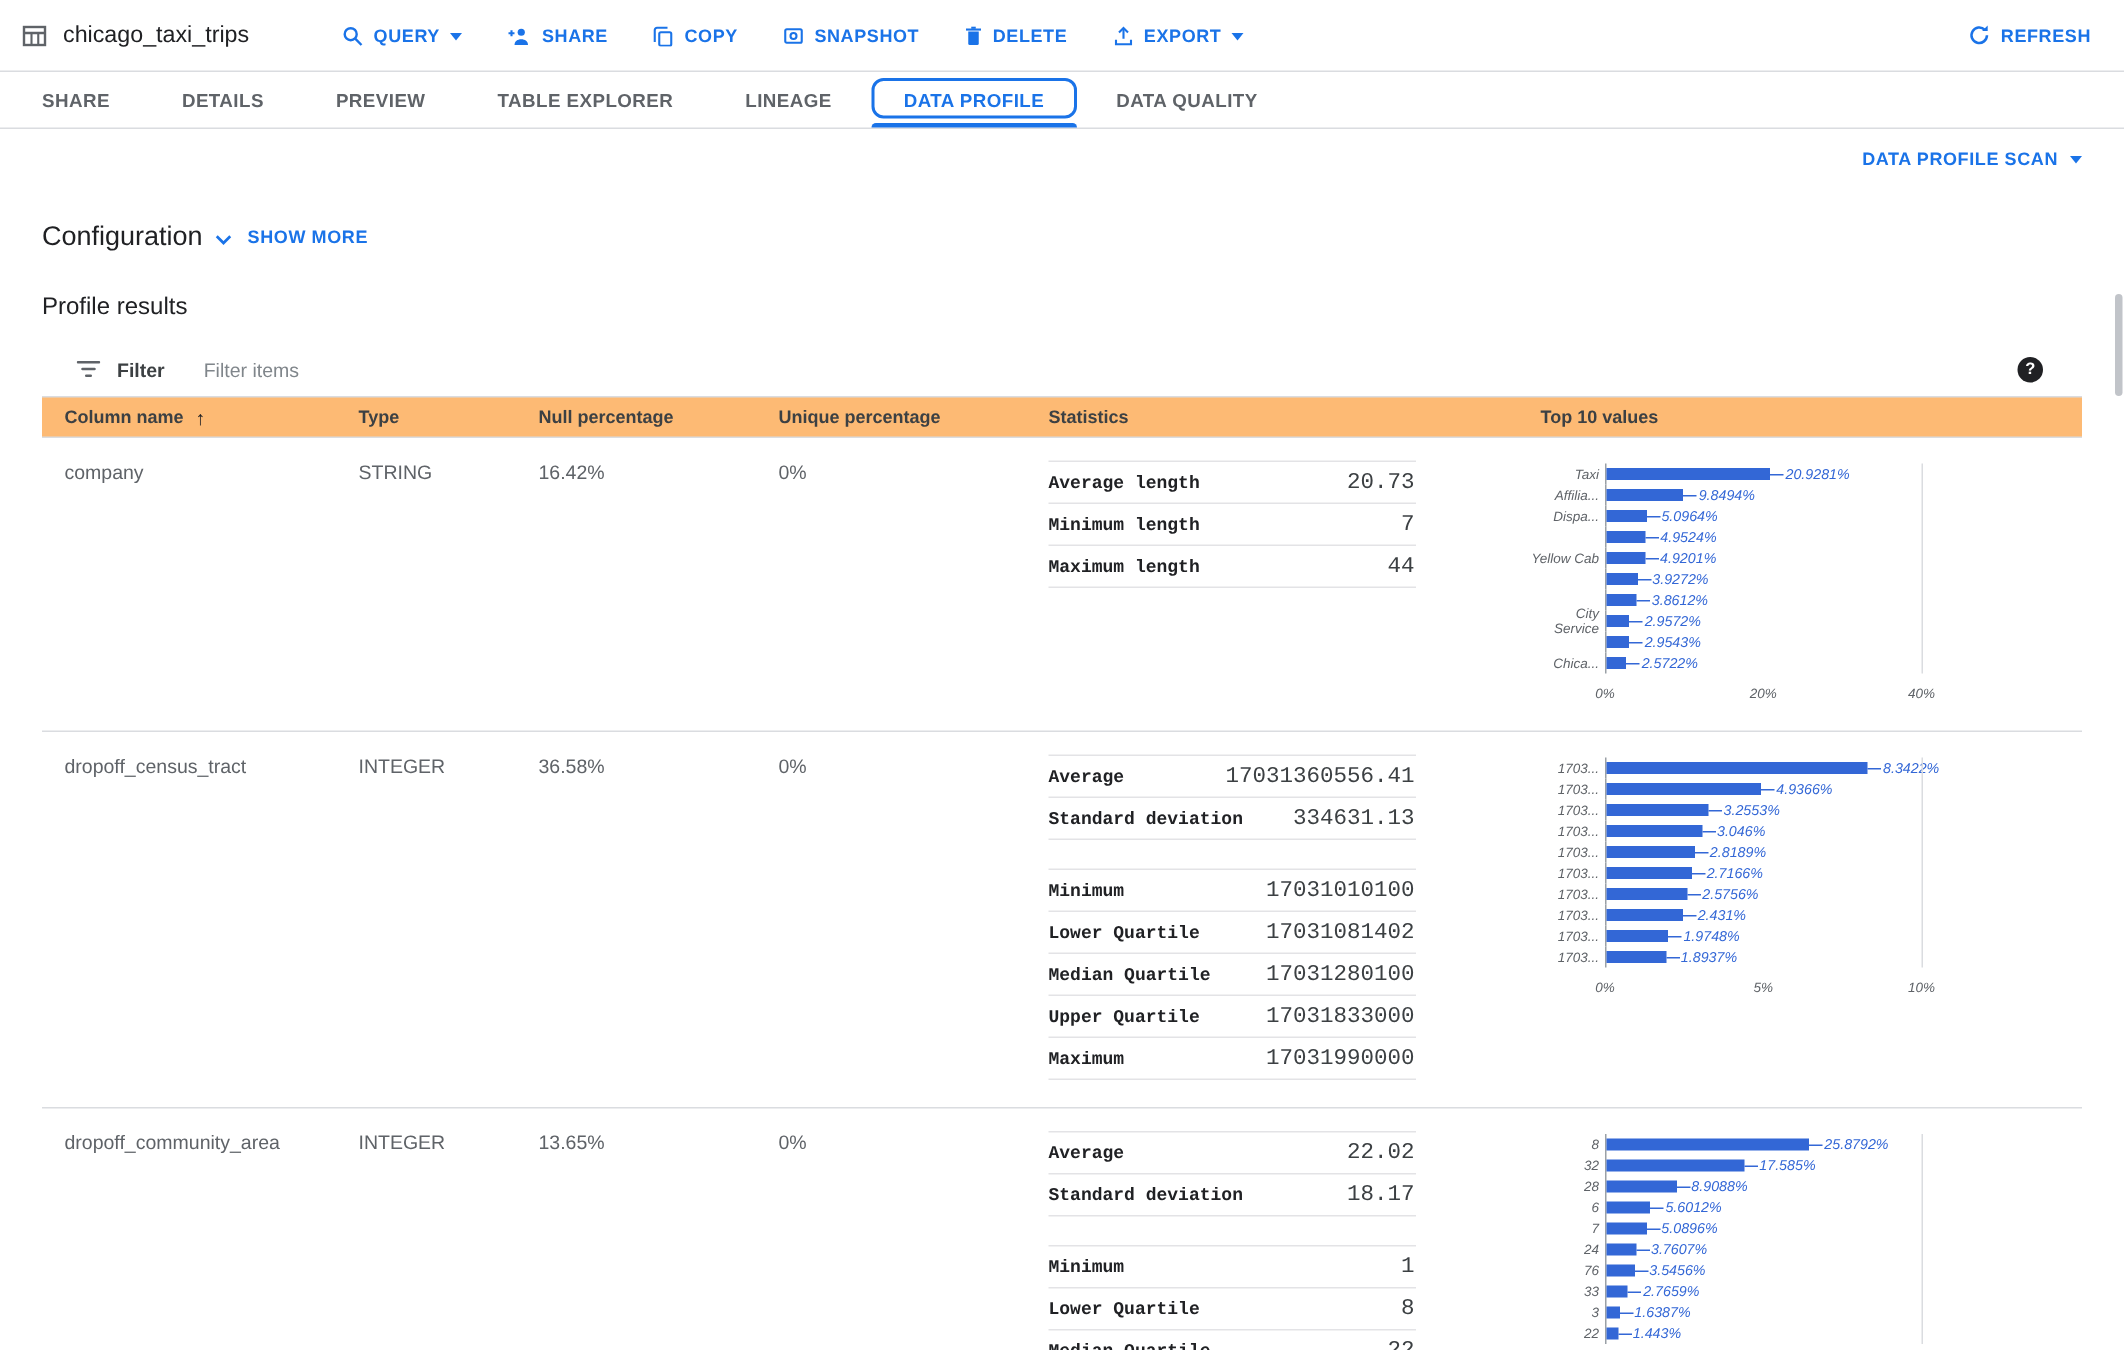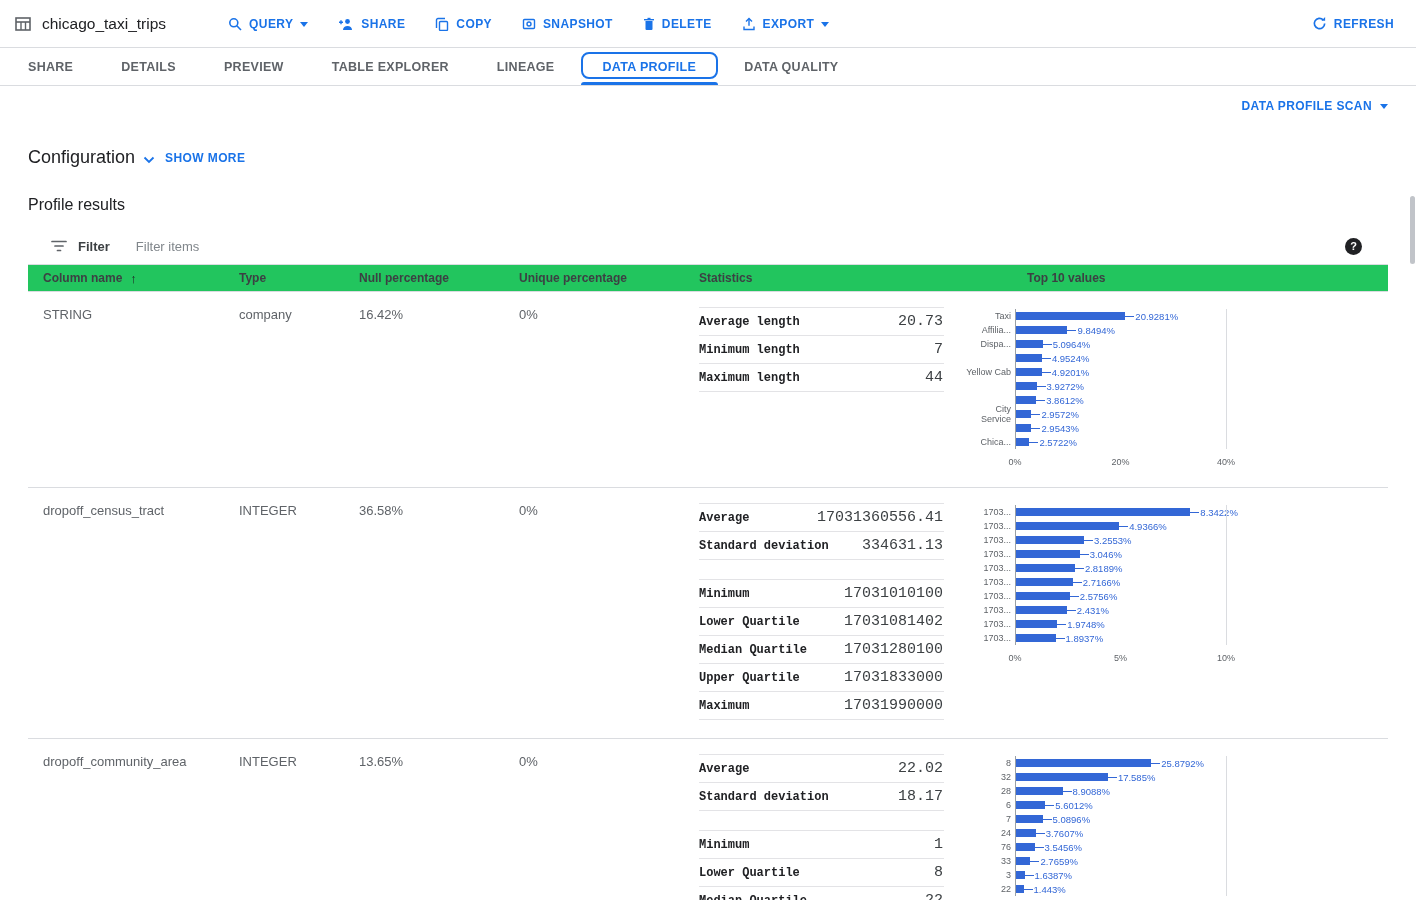--- a/index.html
+++ b/index.html
@@ -43,38 +43,38 @@
 
   .card { margin-top: 14px; }
   .filter-row { display: flex; align-items: center; height: 36px; padding: 0 26px 0 23px; }
   .filter-icon { display: flex; margin-right: 11px; }
   .filter-label { font-size: 13px; font-weight: 700; color: #3c4043; }
   .filter-input { flex: 1; margin-left: 26px; border: none; outline: none; font-size: 13px; color: #202124; background: transparent; }
   .filter-input::placeholder { color: #80868b; }
   .help-icon { width: 17px; height: 17px; border-radius: 50%; background: #202124; color: #fff; font-size: 11px; font-weight: 700; display: flex; align-items: center; justify-content: center; flex: none; }
 
   .thead, .trow { display: grid; grid-template-columns: 196px 120px 160px 180px 266px 1fr; padding-left: 15px; }
-  .thead { height: 28px; align-items: center; background: #22c55e; border-top: 1px solid #dadce0; border-bottom: 1px solid #dadce0; }
+  .thead { height: 28px; align-items: center; background: #fdba74; border-top: 1px solid #dadce0; border-bottom: 1px solid #dadce0; }
   .th { font-size: 12px; font-weight: 700; color: #3c4043; display: flex; align-items: center; }
   .th.th-5 { padding-left: 62px; }
   .sort-arrow { margin-left: 8px; font-size: 13px; color: #202124; }
 
   .trow { padding-top: 12px; padding-bottom: 18px; border-bottom: 1px solid #dadce0; }
   .td { font-size: 13px; color: #5f6368; padding-top: 3px; }
 
   
   .stats { width: 245px; }
   .stat-group { border-bottom: 1px solid #e3e3e6; font-family: Liberation Mono, monospace; }
   .stat-group + .stat-group { margin-top: 19px; }
   .stat-row { display: flex; justify-content: space-between; align-items: center; padding: 5px 1px 5px 0; border-top: 1px solid #e3e3e6; }
   .stat-label { font-size: 12px; font-weight: 700; color: #202124; }
   .stat-value { font-size: 15px; color: #3c4043; }
 
   
-  .chart { margin-top: 2px; width: 330px; }
+  .chart { margin-left: 55px; margin-top: 2px; width: 330px; font-style: italic; }
   .chart-grid { position: relative; }
   .bar-row { display: flex; align-items: center; height: 14px; }
   .bar-label { width: 46px; margin-right: 4px; font-size: 9px; line-height: 10px; text-align: right; color: #5f6368; flex: none; }
   .bar-area { position: relative; width: 210px; flex: none; display: flex; align-items: center; height: 100%; border-left: 1px solid #9aa0a6; }
   .bar { height: 8px; background: #3367d6; flex: none; }
   .bar-val { display: flex; align-items: center; white-space: nowrap; font-size: 9.5px; color: #3367d6; flex: none; }
   .vline { width: 9px; height: 1px; background: #3367d6; margin-right: 1px; }
   .gridline { position: absolute; top: 0; bottom: 0; left: 261px; width: 1px; background: #dadce0; }
   .axis { position: relative; margin-left: 50px; width: 211px; height: 12px; margin-top: 8px; }
   .tick { position: absolute; transform: translateX(-50%); font-size: 9px; color: #5f6368; }
@@ -246,22 +246,22 @@
         </div>
         <div class="th th-4">
           <span>Statistics</span>
         </div>
         <div class="th th-5">
           <span>Top 10 values</span>
         </div>
       </div>
     <div id="rows">
         <div class="trow">
+          <div class="td">company</div>
           <div class="td">STRING</div>
-          <div class="td">company</div>
           <div class="td">16.42%</div>
           <div class="td">0%</div>
           <div class="td">
             <div class="stats">
               <div class="stat-group">
                 <div class="stat-row">
                   <span class="stat-label">Average length</span>
                   <span class="stat-value">20.73</span>
                 </div>
                 <div class="stat-row">

